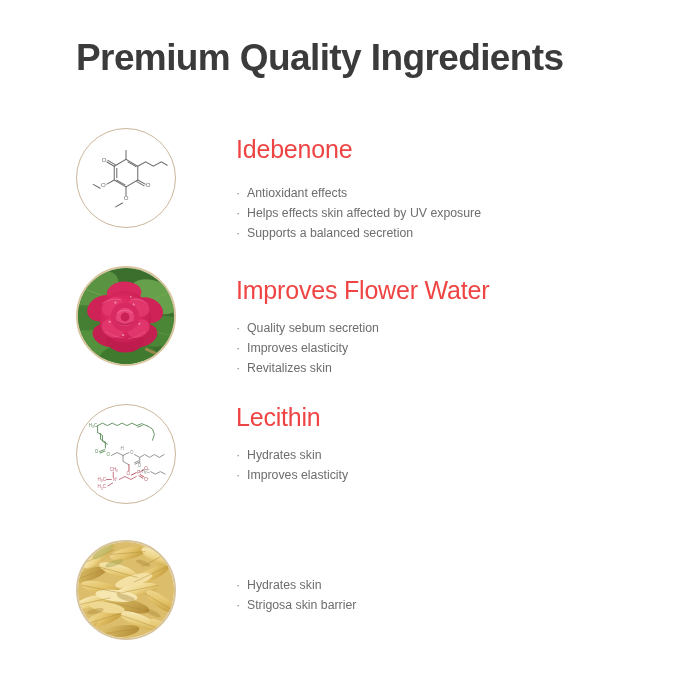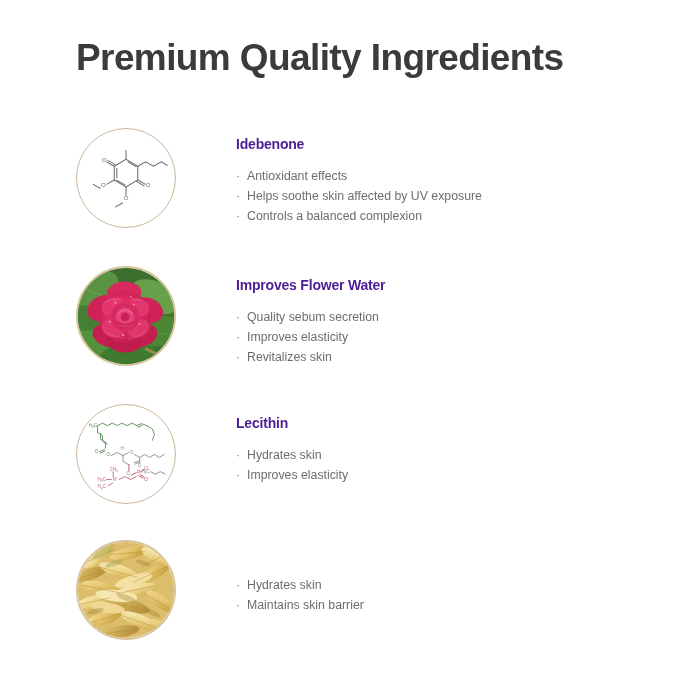--- a/index.html
+++ b/index.html
@@ -64,23 +64,23 @@
     border: 2px solid #d8c49c;
   }
   .media svg { display: block; width: 100%; height: 100%; }
 
   .text-col {
     position: absolute;
     left: 236px;
     top: 0;
   }
   .ing-name {
-    font-size: 14px;
-    font-weight: bold;
-    color: #4c1d95;
+    font-size: 25px;
+    font-weight: normal;
+    color: #ef4444;
     letter-spacing: -0.2px;
     line-height: 1;
     white-space: nowrap;
   }
   .bullets {
     margin: 0;
     padding: 0;
     list-style: none;
   }
   .bullets li {
@@ -92,28 +92,28 @@
     position: relative;
   }
   .bullets li::before {
     content: "\00B7";
     position: absolute;
     left: 0;
     top: -0.5px;
     color: #8a8a8a;
     font-size: 13px;
   }
-  .row-0 .bullets { margin-top: 15px; }
+  .row-0 .bullets { margin-top: 21px; }
   .row-1 .bullets { margin-top: 15px; }
   .row-2 .bullets { margin-top: 15px; }
   .row-3 .bullets { margin-top: 15px; }
 
   .row-0 .text-col { top: 9px; }
   .row-1 .text-col { top: 12px; }
-  .row-2 .text-col { top: 12px; }
+  .row-2 .text-col { top: 1px; }
   .row-3 .text-col { top: 20px; }
 
   
   .mol-line { stroke: #6b6b6b; stroke-width: 1.05; fill: none; stroke-linecap: round; }
   .mol-atom { font-family: "Liberation Sans", sans-serif; font-size: 6.2px; fill: #6b6b6b; }
   .lec-green { stroke: #5f8f5c; stroke-width: 0.95; fill: none; stroke-linecap: round; }
   .lec-green-t { font-family: "Liberation Sans", sans-serif; font-size: 4.6px; fill: #5f8f5c; }
   .lec-grey { stroke: #8d8d8d; stroke-width: 0.95; fill: none; stroke-linecap: round; }
   .lec-grey-t { font-family: "Liberation Sans", sans-serif; font-size: 4.6px; fill: #8d8d8d; }
   .lec-red { stroke: #b7515f; stroke-width: 0.95; fill: none; stroke-linecap: round; }
@@ -155,22 +155,22 @@
         <text class="mol-atom" x="47.6" y="72.6">O</text>
         <path class="mol-line" d="M46.4 75.5 L39.4 79.5"></path>
 
         <path class="mol-line" d="M62 38 L70 33.5 L78 38 L86 33.5 L92 37"></path>
       </svg>
     </div>
     <div class="text-col">
       <div class="ing-name">Idebenone</div>
       <ul class="bullets">
         <li>Antioxidant effects</li>
-        <li>Helps soothe skin affected by UV exposure</li>
-        <li>Controls a balanced complexion</li>
+        <li>Helps effects skin affected by UV exposure</li>
+        <li>Supports a balanced secretion</li>
       </ul>
     </div>
   </div>
 
   <div class="ingredient row-1">
     <div class="media photo">
       <svg viewBox="0 0 100 100" aria-hidden="true" preserveAspectRatio="xMidYMid slice">
         <defs>
           <radialGradient id="petalG" cx="45%" cy="45%" r="62%">
             <stop offset="0%" stop-color="#e8356f"></stop>
@@ -393,18 +393,18 @@
           <ellipse cx="50" cy="58" rx="10" ry="3" transform="rotate(16 50 58)"></ellipse>
           <ellipse cx="18" cy="72" rx="9" ry="2.6" transform="rotate(-12 18 72)"></ellipse>
           <ellipse cx="78" cy="74" rx="9" ry="2.6" transform="rotate(26 78 74)"></ellipse>
           <ellipse cx="68" cy="22" rx="8" ry="2.4" transform="rotate(20 68 22)"></ellipse>
         </g>
       </svg>
     </div>
     <div class="text-col">
       <ul class="bullets">
         <li>Hydrates skin</li>
-        <li>Maintains skin barrier</li>
+        <li>Strigosa skin barrier</li>
       </ul>
     </div>
   </div>
 
 </div>
 
 </body></html>

